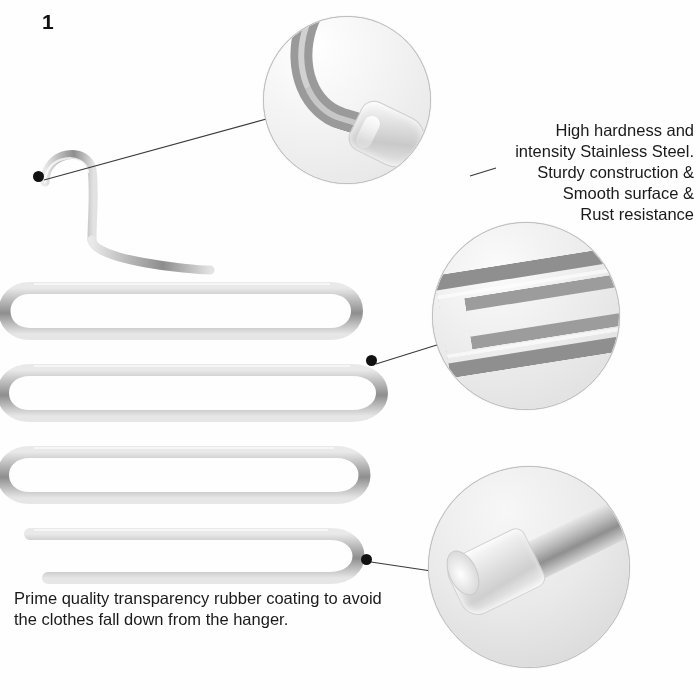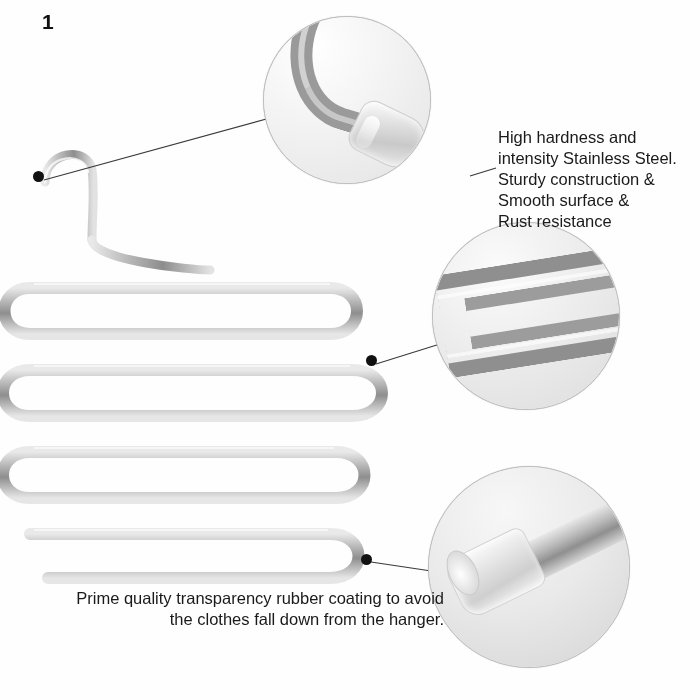--- a/index.html
+++ b/index.html
@@ -29,28 +29,29 @@
   
   .callout-text {
     position: absolute;
     color: #1a1a1a;
     font-size: 16.5px;
     line-height: 1.28;
     white-space: pre-line;
   }
   #callout-top-right {
     left: 498px;
-    top: 127px;
+    top: 120px;
     width: 196px;
+    text-align: right;
   }
   #callout-bottom-left {
     left: 14px;
     top: 588px;
     width: 430px;
-    text-align: right;
+    text-align: left;
     font-size: 16.5px;
   }
   
   .magnifier {
     position: absolute;
     border-radius: 50%;
     overflow: hidden;
     border: 1px solid #bdbdbd;
     background: #f2f2f2;
     box-shadow: 0 0 1px rgba(0,0,0,0.25);

